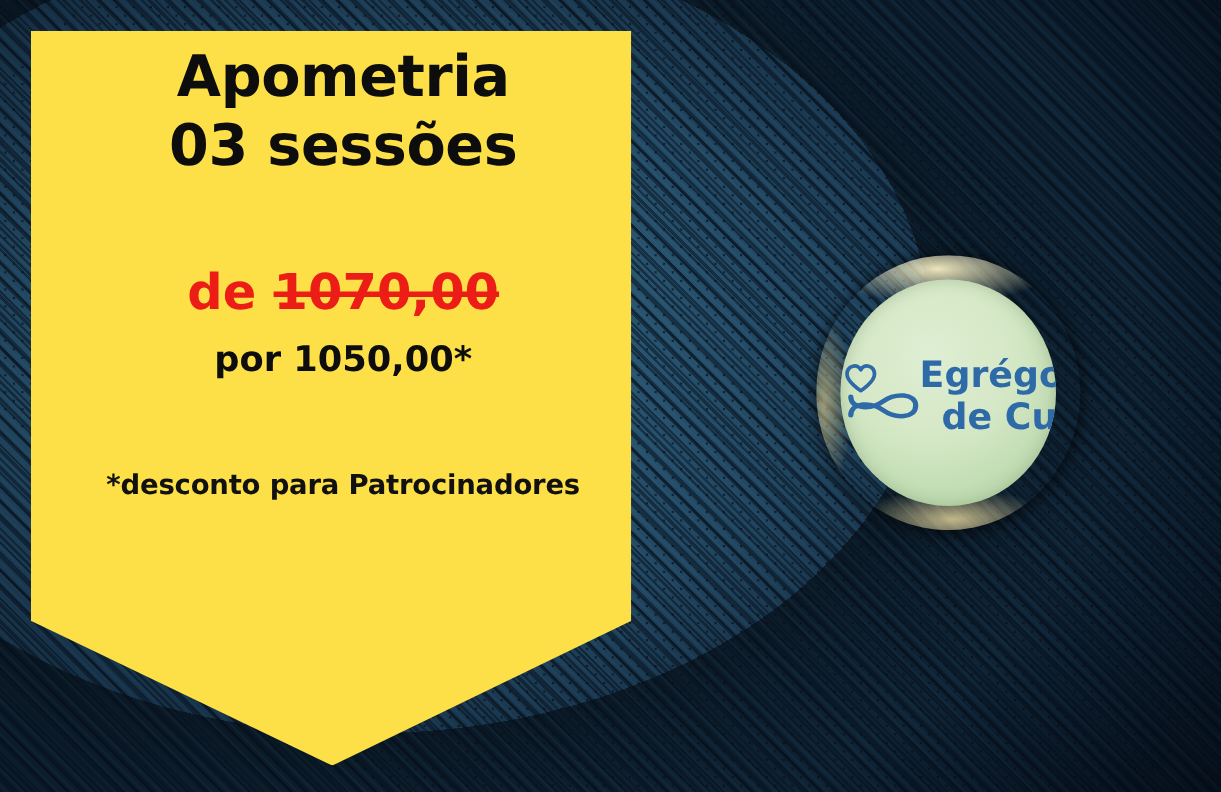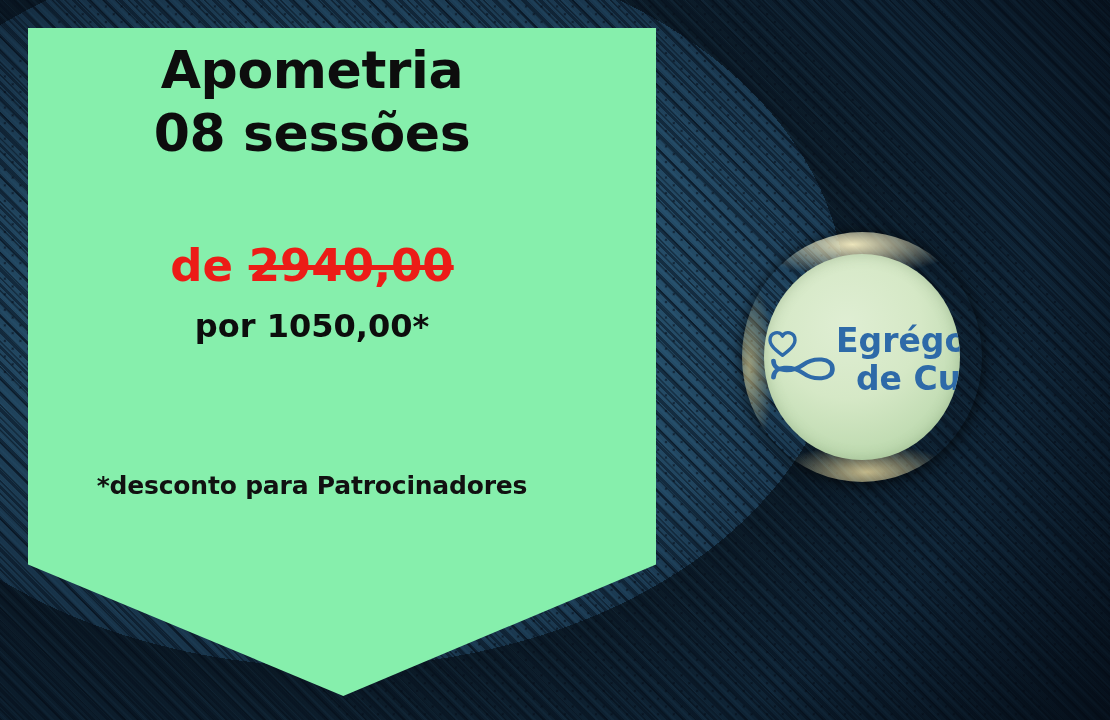--- a/index.html
+++ b/index.html
@@ -72,23 +72,23 @@
         rgba(0,0,0,0) 38%,
         rgba(3,10,20,0.30) 70%,
         rgba(2,7,15,0.62) 100%);
   }
 
   
   .banner {
     position: absolute;
     left: 28px;
     top: 28px;
-    width: 628px;
+    width: 546px;
     height: 668px;
-    background: #86efac;
+    background: #fde047;
     -webkit-clip-path: polygon(0 0, 100% 0, 100% 80.3%, 50.2% 100%, 0 80.3%);
     clip-path: polygon(0 0, 100% 0, 100% 80.3%, 50.2% 100%, 0 80.3%);
   }
   .banner-inner {
     position: absolute;
     left: 0; top: 0;
     width: 568px;
     text-align: center;
     color: #111111;
   }
@@ -120,21 +120,21 @@
   }
   .price-new {
     font-size: 32px;
     line-height: 62px;
     font-weight: bold;
     color: #0d0d0d;
     white-space: nowrap;
   }
 
   .footnote {
-    margin-top: 113px;
+    margin-top: 68px;
     font-size: 25px;
     line-height: 32px;
     font-weight: bold;
     color: #111111;
     letter-spacing: -0.2px;
   }
 
   
   .emblem {
     position: absolute;
@@ -208,25 +208,25 @@
   <div class="bg-stripes"></div>
   <div class="bg-dots"></div>
   <div class="bg-dotgrid"></div>
   <div class="bg-vignette"></div>
 
   <div class="banner">
     <div class="banner-inner">
 
       <div class="title-block">
         <div class="title-line">Apometria</div>
-        <div class="title-line">08 sessões</div>
+        <div class="title-line">03 sessões</div>
       </div>
 
       <div class="price-block">
-        <div class="price-old"><span>de </span><span class="strike">2940,00</span></div>
+        <div class="price-old"><span>de </span><span class="strike">1070,00</span></div>
         <div class="price-new"><span>por </span><span>1050,00*</span></div>
       </div>
 
       <div class="footnote">*desconto para Patrocinadores</div>
     </div>
   </div>
 
   <div class="emblem">
     <div class="emblem-ring"></div>
     <div class="emblem-ring-hl"></div>

